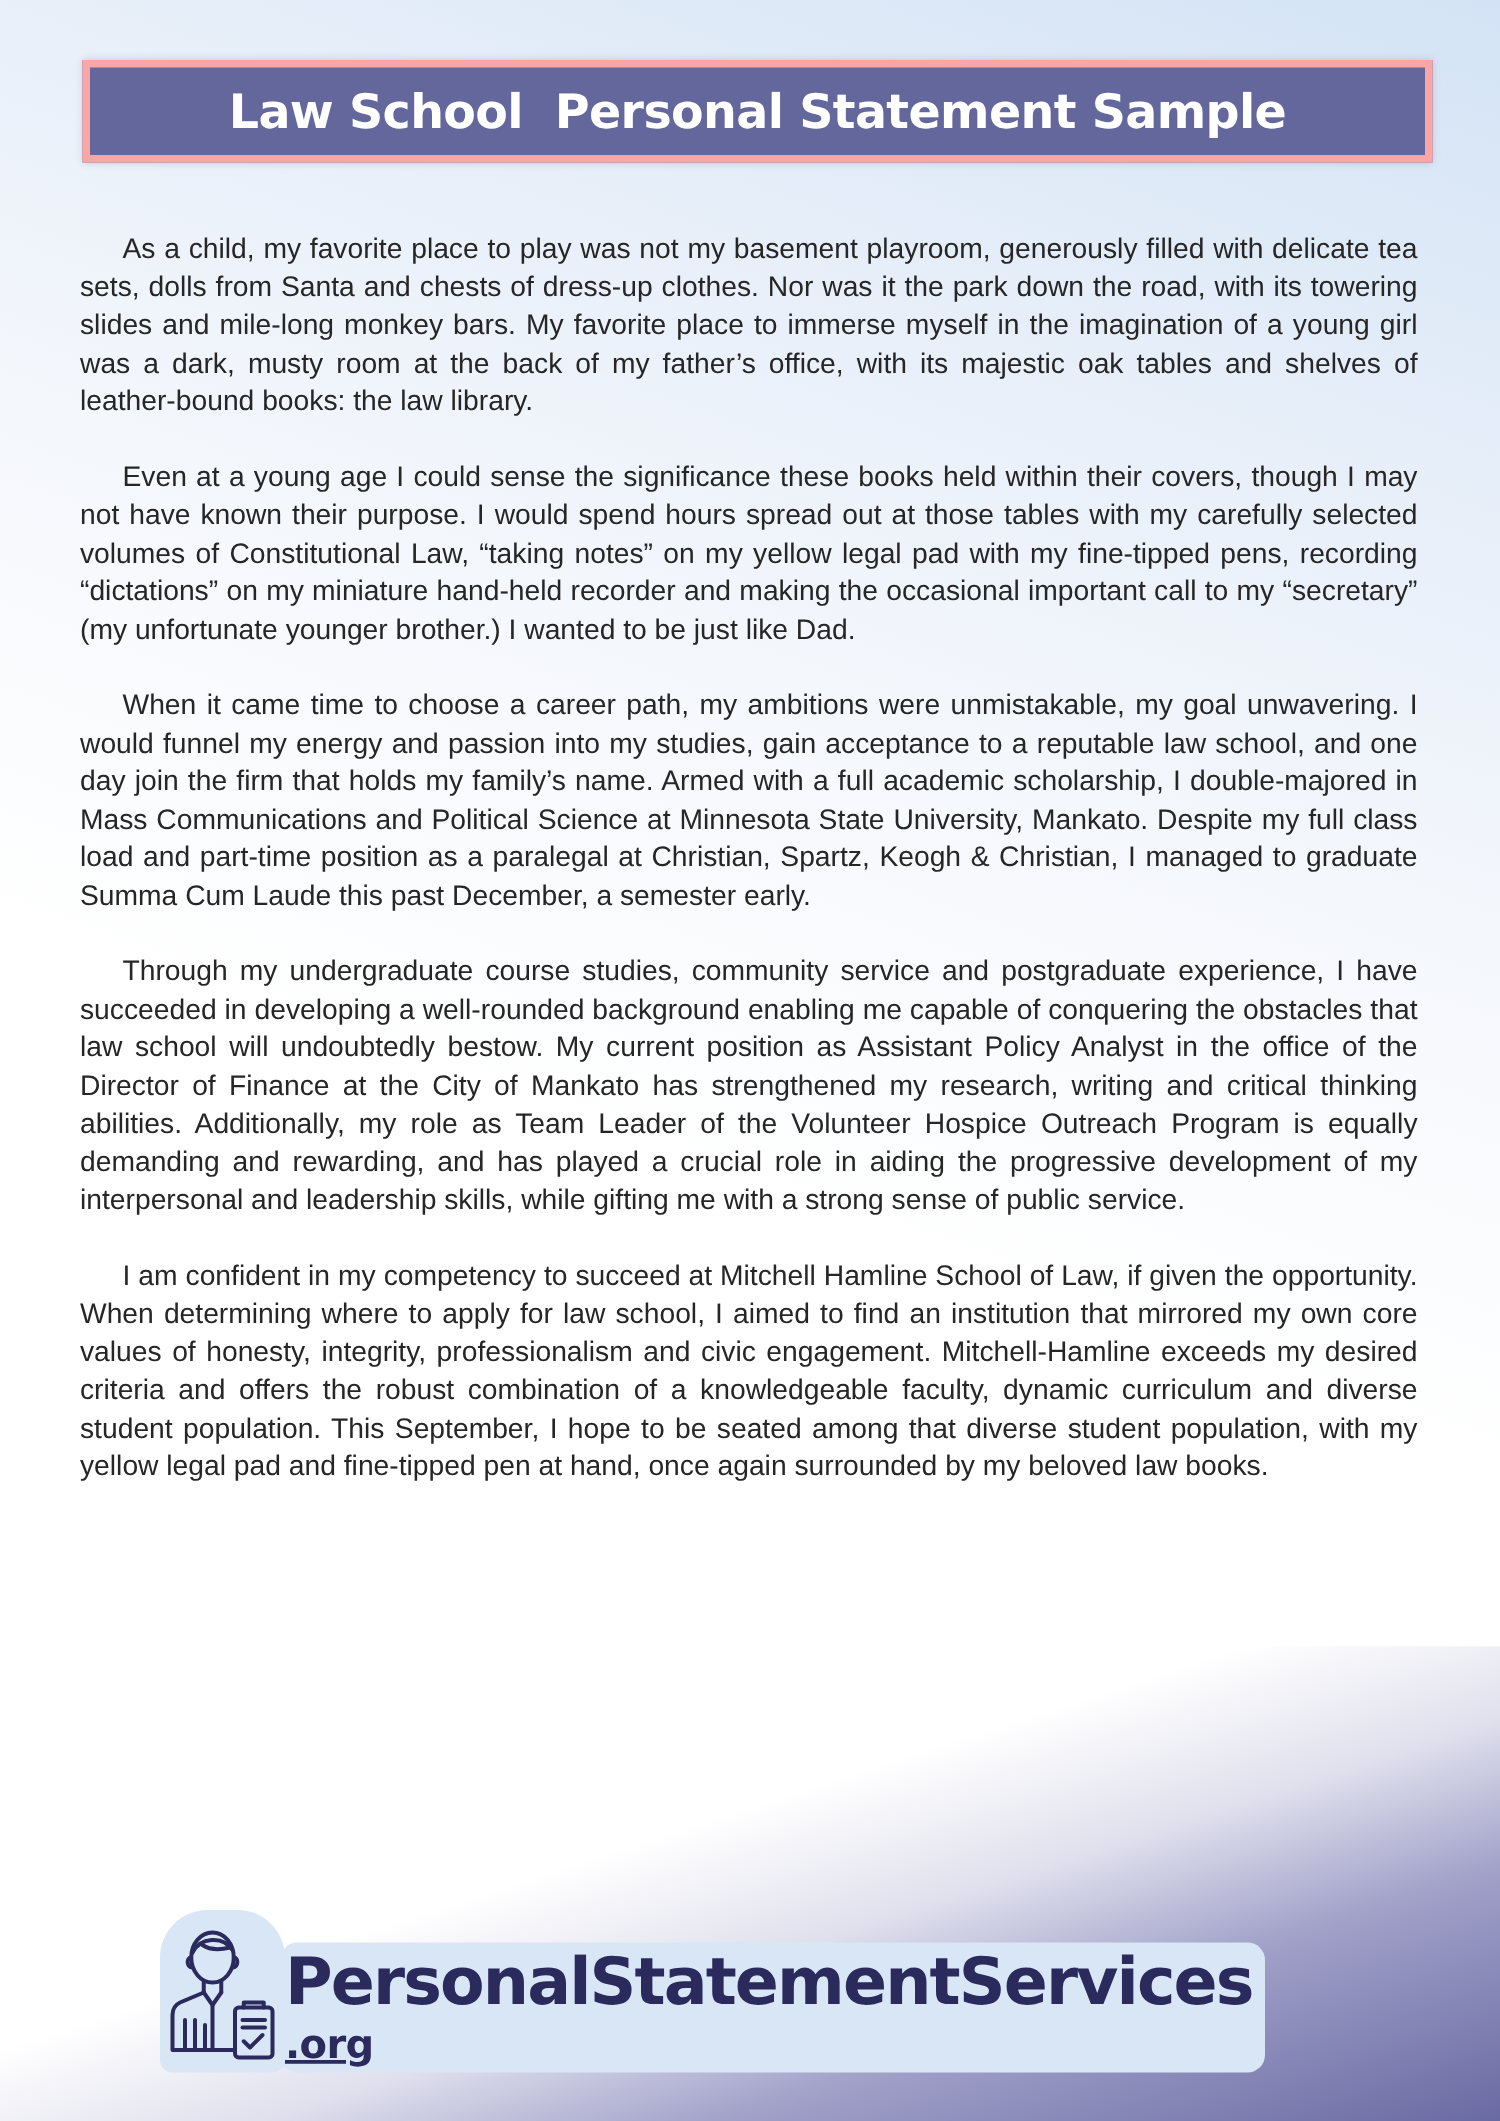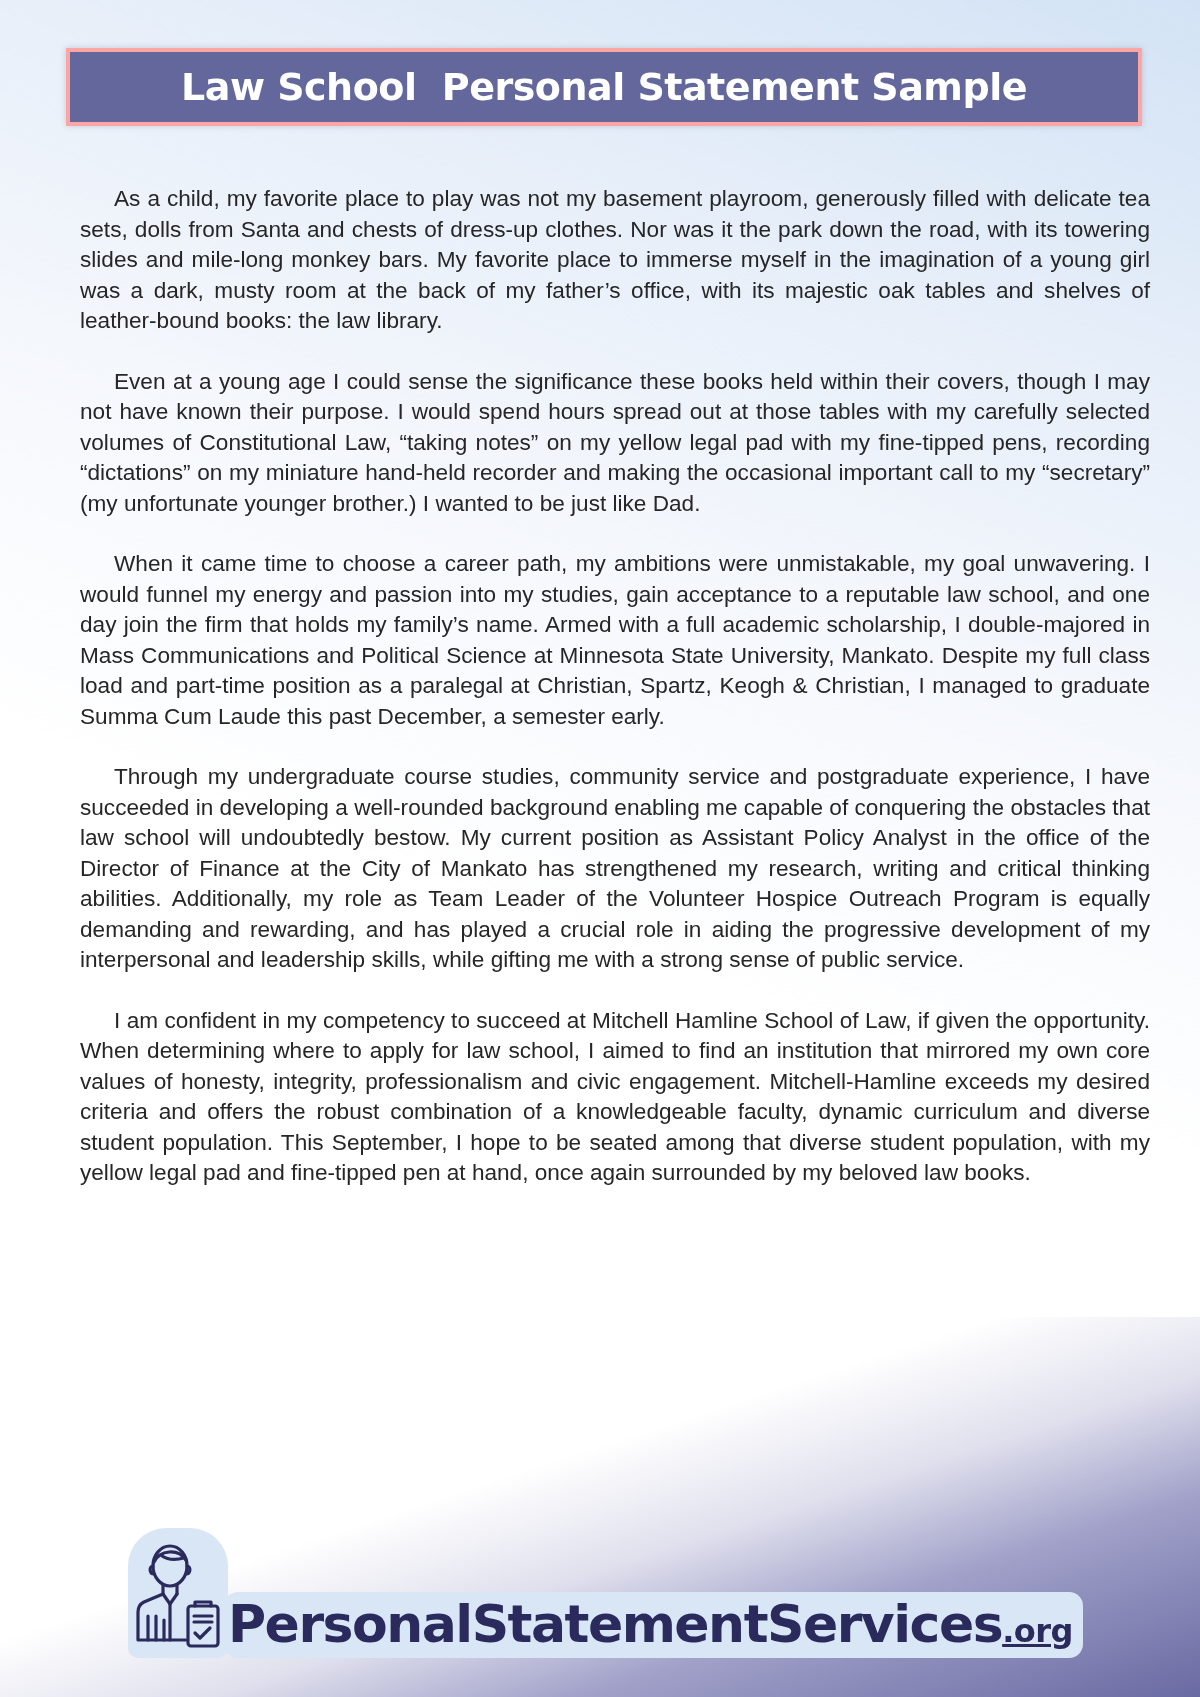--- a/index.html
+++ b/index.html
@@ -31,38 +31,38 @@
       background: linear-gradient(162deg, rgba(255,255,255,0) 42%, rgba(214,214,232,0.75) 58%, rgba(150,150,195,0.9) 74%, #6a6aa3 100%);
       z-index: 1;
     }
     .title-banner {
       position: absolute;
       left: 66px;
       top: 48px;
       width: 1068px;
       height: 70px;
       background: #64679c;
-      border: 4px solid #fca5a5;
+      border: 6px solid #fca5a5;
       box-shadow: 0 0 6px rgba(150,150,170,0.45);
       z-index: 2;
       display: flex;
       align-items: center;
       justify-content: center;
     }
     .title-text {
       color: #ffffff;
       font-family: "DejaVu Sans", sans-serif;
       font-weight: bold;
       font-size: 38px;
       letter-spacing: -0.5px;
       white-space: pre;
     }
     .content {
       position: absolute;
-      left: 80px;
+      left: 64px;
       top: 184px;
       width: 1070px;
       z-index: 2;
     }
     .para {
       margin: 0 0 30px 0;
       font-family: "Liberation Sans", sans-serif;
       font-size: 22.6px;
       line-height: 30.5px;
       color: #262626;
@@ -97,20 +97,21 @@
       top: 8px;
     }
     .logo-text-wrap {
       background: #d9e6f6;
       border-radius: 14px;
       padding: 2px 10px 4px 4px;
       margin-left: -4px;
       margin-bottom: 0px;
       display: flex;
       align-items: baseline;
+      flex-direction: column;
     }
     .logo-main {
       font-family: "DejaVu Sans", sans-serif;
       font-weight: bold;
       font-size: 52px;
       color: #2a2a5c;
       letter-spacing: -1.5px;
     }
     .logo-tld {
       font-family: "DejaVu Sans", sans-serif;

